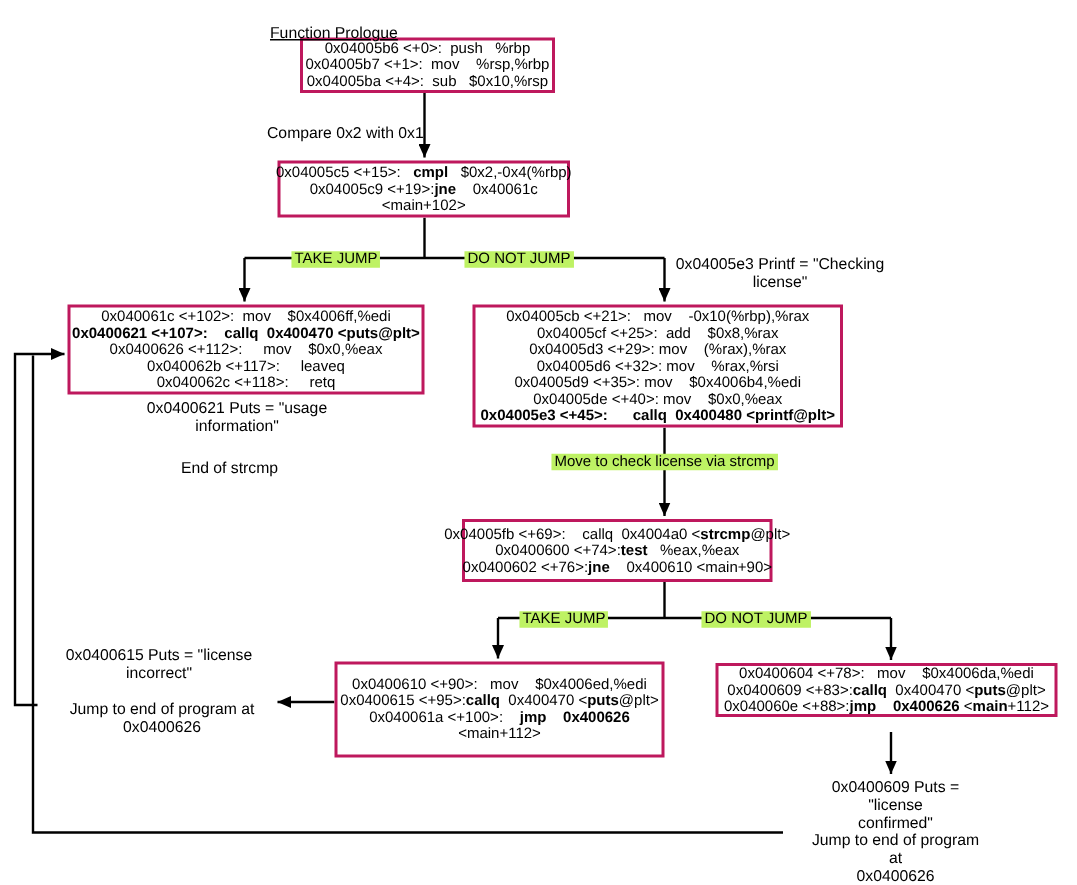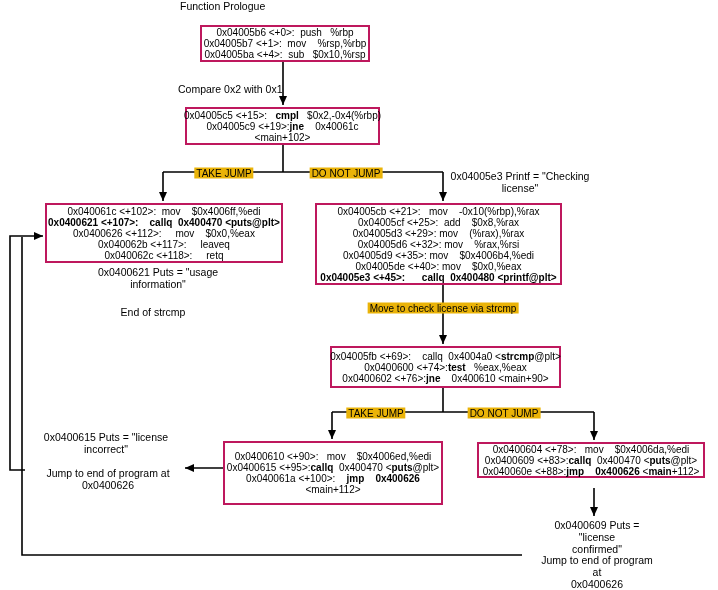--- a/index.html
+++ b/index.html
@@ -17,21 +17,21 @@
   }
   .block .asm-line { white-space:pre; }
   .block .asm-line b, .block .asm-line .bseg { font-weight:bold; }
   .note {
     position:absolute; z-index:3; font-size:10.5px; line-height:12px;
     white-space:pre-line; text-align:center; transform:translate(-50%,-50%);
   }
   .note.plain { transform:none; text-align:left; white-space:pre-line; }
   .edge-label {
     position:absolute; z-index:3; font-size:10px; line-height:11px;
-    background:#eab308; padding:0 2px; transform:translate(-50%,-50%); white-space:nowrap;
+    background:#bef264; padding:0 2px; transform:translate(-50%,-50%); white-space:nowrap;
   }
 </style>
 </head>
 <body>
 
 <div id="canvas">
 
   <svg id="wires" width="718" height="590" viewBox="0 0 718 590">
     <defs>
       <marker id="ah" markerWidth="10" markerHeight="8" refX="9" refY="4" orient="auto" markerUnits="userSpaceOnUse">
@@ -79,40 +79,40 @@
   <div class="block" style="left:315px; top:203px; width:247px; height:82px;">
       <div class="asm-line"><span>0x04005cb &lt;+21&gt;:   mov    -0x10(%rbp),%rax</span></div>
       <div class="asm-line"><span>0x04005cf &lt;+25&gt;:  add    $0x8,%rax</span></div>
       <div class="asm-line"><span>0x04005d3 &lt;+29&gt;: mov    (%rax),%rax</span></div>
       <div class="asm-line"><span>0x04005d6 &lt;+32&gt;: mov    %rax,%rsi</span></div>
       <div class="asm-line"><span>0x04005d9 &lt;+35&gt;: mov    $0x4006b4,%edi</span></div>
       <div class="asm-line"><span>0x04005de &lt;+40&gt;: mov    $0x0,%eax</span></div>
       <div class="asm-line"><span class="bseg">0x04005e3 &lt;+45&gt;:      callq  0x400480 &lt;printf@plt&gt;</span></div>
     </div>
 
-  <div class="block" style="left:330px; top:346px; width:231px; height:42px;">
+  <div class="block" style="left:308px; top:346px; width:207px; height:42px;">
       <div class="asm-line"><span>0x04005fb &lt;+69&gt;:    callq  0x4004a0 &lt;</span><span class="bseg">strcmp</span><span>@plt&gt;</span></div>
       <div class="asm-line"><span>0x0400600 &lt;+74&gt;:</span><span class="bseg">test</span><span>   %eax,%eax</span></div>
       <div class="asm-line"><span>0x0400602 &lt;+76&gt;:</span><span class="bseg">jne</span><span>    0x400610 &lt;main+90&gt;</span></div>
     </div>
 
   <div class="block" style="left:223px; top:441px; width:220px; height:64px;">
       <div class="asm-line"><span>0x0400610 &lt;+90&gt;:   mov    $0x4006ed,%edi</span></div>
       <div class="asm-line"><span>0x0400615 &lt;+95&gt;:</span><span class="bseg">callq</span><span>  0x400470 &lt;</span><span class="bseg">puts</span><span>@plt&gt;</span></div>
       <div class="asm-line"><span>0x040061a &lt;+100&gt;:    </span><span class="bseg">jmp    0x400626</span></div>
       <div class="asm-line"><span>&lt;main+112&gt;</span></div>
     </div>
 
   <div class="block" style="left:477px; top:442px; width:228px; height:36px;">
       <div class="asm-line"><span>0x0400604 &lt;+78&gt;:   mov    $0x4006da,%edi</span></div>
       <div class="asm-line"><span>0x0400609 &lt;+83&gt;:</span><span class="bseg">callq</span><span>  0x400470 &lt;</span><span class="bseg">puts</span><span>@plt&gt;</span></div>
       <div class="asm-line"><span>0x040060e &lt;+88&gt;:</span><span class="bseg">jmp</span><span>    </span><span class="bseg">0x400626</span><span> &lt;</span><span class="bseg">main</span><span>+112&gt;</span></div>
     </div>
 
-  <div class="note plain" style="left:180px; top:0px;">Function Prologue</div>
+  <div class="note plain" style="left:180px; top:16px;text-decoration:underline;">Function Prologue</div>
 
   <div class="note plain" style="left:178px; top:83px;">Compare 0x2 with 0x1</div>
 
   <div class="edge-label" style="left:224px; top:173px;">TAKE JUMP</div>
 
   <div class="edge-label" style="left:346px; top:173px;">DO NOT JUMP</div>
 
   <div class="note" style="left:520px; top:182px;">0x04005e3 Printf = "Checking
 license"</div>
 

